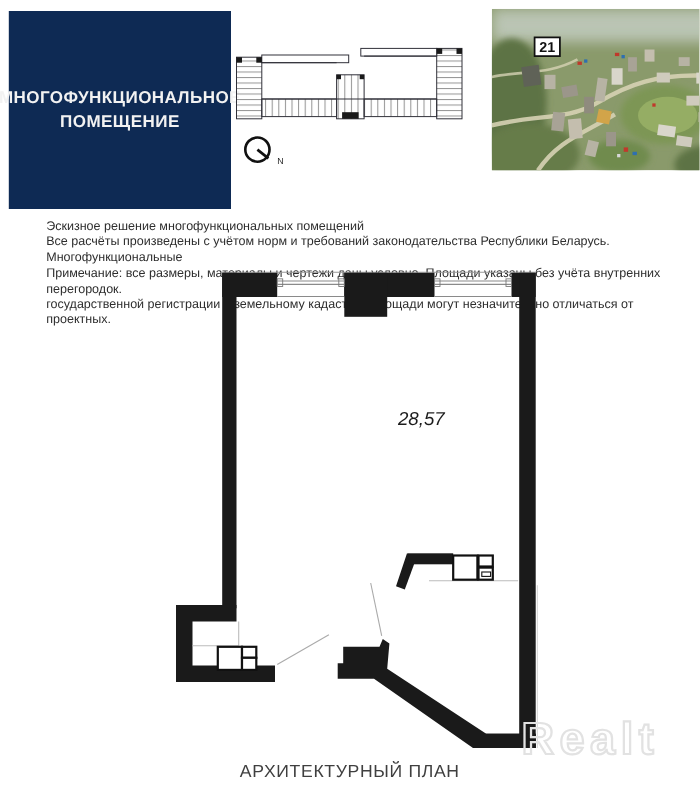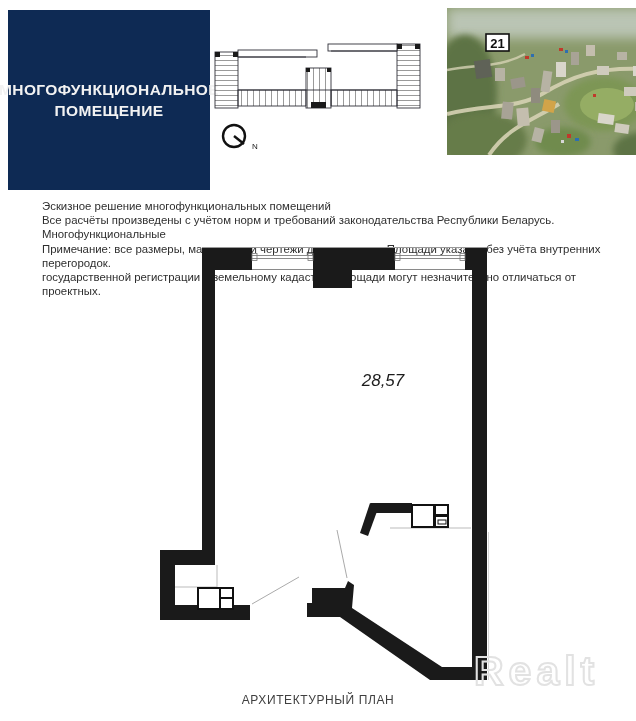--- a/index.html
+++ b/index.html
@@ -27,21 +27,21 @@
   .plan{position:absolute;left:150px;top:238px;}
   .area-label{font-size:17px;font-style:italic;fill:#1c1c1c;}
 
   
   .watermark{position:absolute;left:474px;top:648px;font-size:41px;font-weight:700;
              letter-spacing:5px;color:transparent;-webkit-text-stroke:2px #e2e2e2;
              text-stroke:2px #e2e2e2;z-index:5;text-align:center;}
 
   
   .footer-title{position:absolute;left:0;right:0;top:693px;text-align:center;color:#3f3f3f;
-                font-size:12px;letter-spacing:.6px;font-weight:500;}
+                font-size:16px;letter-spacing:.6px;font-weight:500;}
 </style>
 </head>
 <body>
 
 <div class="page">
 
   <div class="badge">
     <div class="ln">МНОГОФУНКЦИОНАЛЬНОЕ</div>
     <div class="ln">ПОМЕЩЕНИЕ</div>
   </div>

